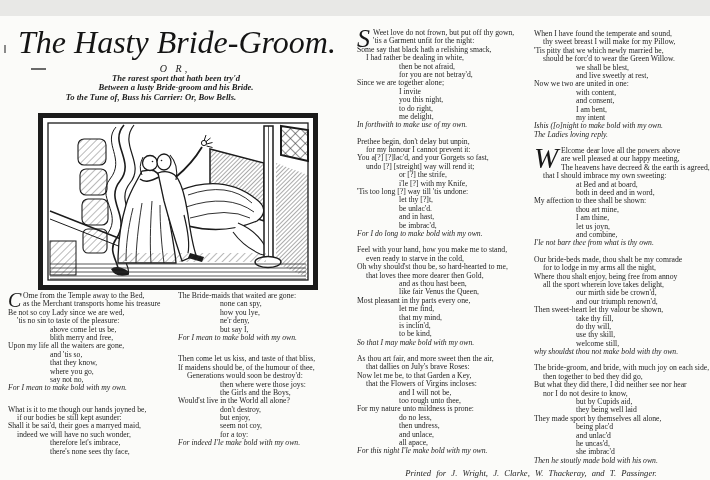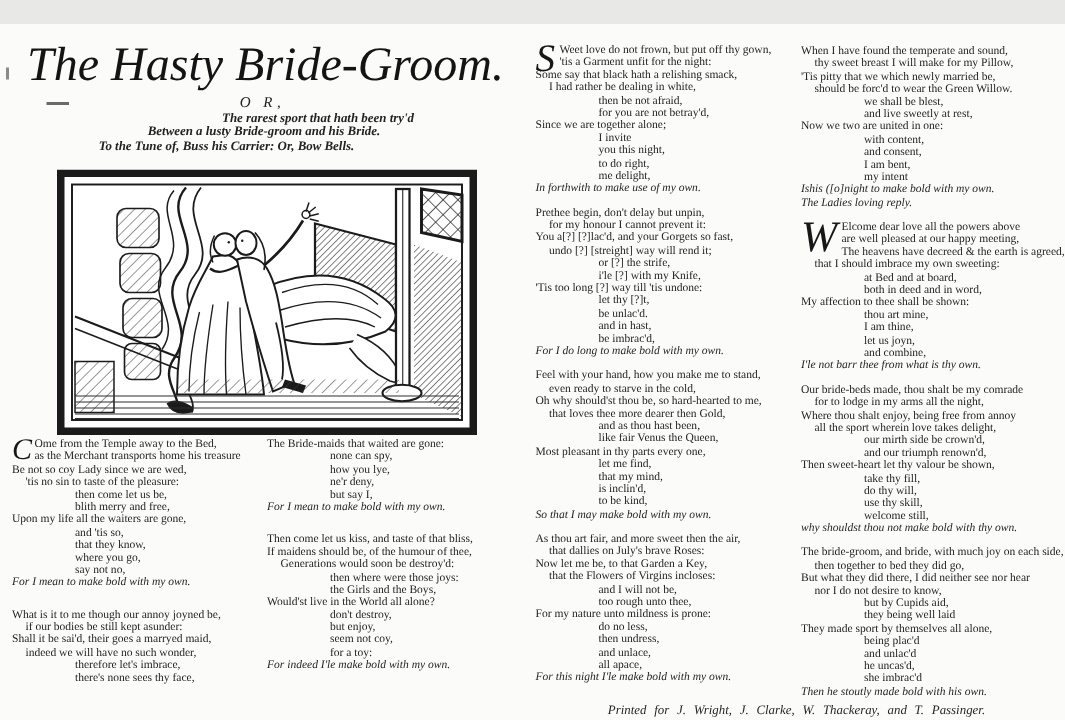--- a/index.html
+++ b/index.html
@@ -13,21 +13,21 @@
   .title {
     position:absolute; left:0; top:8px; width:354px; text-align:center;
     font-style:italic; font-size:32px; line-height:36px; color:#141414;
     white-space:nowrap;
   }
   .or-label {
     position:absolute; left:0; top:47px; width:350px; text-align:center;
     font-size:10px; font-weight:normal; font-style:italic; letter-spacing:3px;
     color:#1d1d1d;
   }
-  .sub1 { position:absolute; left:0; top:57px; width:352px;padding-left:36px; }
+  .sub1 { position:absolute; left:0; top:57px; width:352px; }
   .sub2 { position:absolute; left:0; top:66px; width:352px; }
   .tune { position:absolute; left:0; top:76px; width:302px; }
   .sub1,.sub2,.tune {
     text-align:center; font-size:8.6px; font-weight:bold; font-style:italic;
     color:#222; white-space:nowrap;
   }
   .scan-dash { position:absolute; left:31px; top:52px; width:15px; height:2px; background:#6a6a6a; }
   .scan-speck { position:absolute; left:4px; top:29px; width:2px; height:8px; background:#8a8a8a; }
   
   .woodcut { position:absolute; left:38px; top:97px; width:280px; height:177px; }
@@ -158,31 +158,31 @@
     </svg>
   </div>
 
   <div class="vcol vcol-0 col-left">
       <div class="stanza">
         <span class="dropcap dc-C">C</span>
         <div class="vline ind0">Ome from the Temple away to the Bed,</div>
         <div class="vline ind1">as the Merchant transports home his treasure</div>
         <div class="vline ind0">Be not so coy Lady since we are wed,</div>
         <div class="vline ind1">'tis no sin to taste of the pleasure:</div>
-        <div class="vline ind2">then come let us be,</div>
+        <div class="vline ind2">above come let us be,</div>
         <div class="vline ind2">blith merry and free,</div>
         <div class="vline ind0">Upon my life all the waiters are gone,</div>
         <div class="vline ind2">and 'tis so,</div>
         <div class="vline ind2">that they know,</div>
         <div class="vline ind2">where you go,</div>
         <div class="vline ind2">say not no,</div>
         <div class="vline ind0 refrain">For I mean to make bold with my own.</div>
       </div>
       <div class="stanza">
-        <div class="vline ind0">What is it to me though our annoy joyned be,</div>
+        <div class="vline ind0">What is it to me though our hands joyned be,</div>
         <div class="vline ind1">if our bodies be still kept asunder:</div>
         <div class="vline ind0">Shall it be sai'd, their goes a marryed maid,</div>
         <div class="vline ind1">indeed we will have no such wonder,</div>
         <div class="vline ind2">therefore let's imbrace,</div>
         <div class="vline ind2">there's none sees thy face,</div>
       </div>
     </div>
   <div class="vcol vcol-1 col-left">
       <div class="stanza">
         <div class="vline ind0">The Bride-maids that waited are gone:</div>

